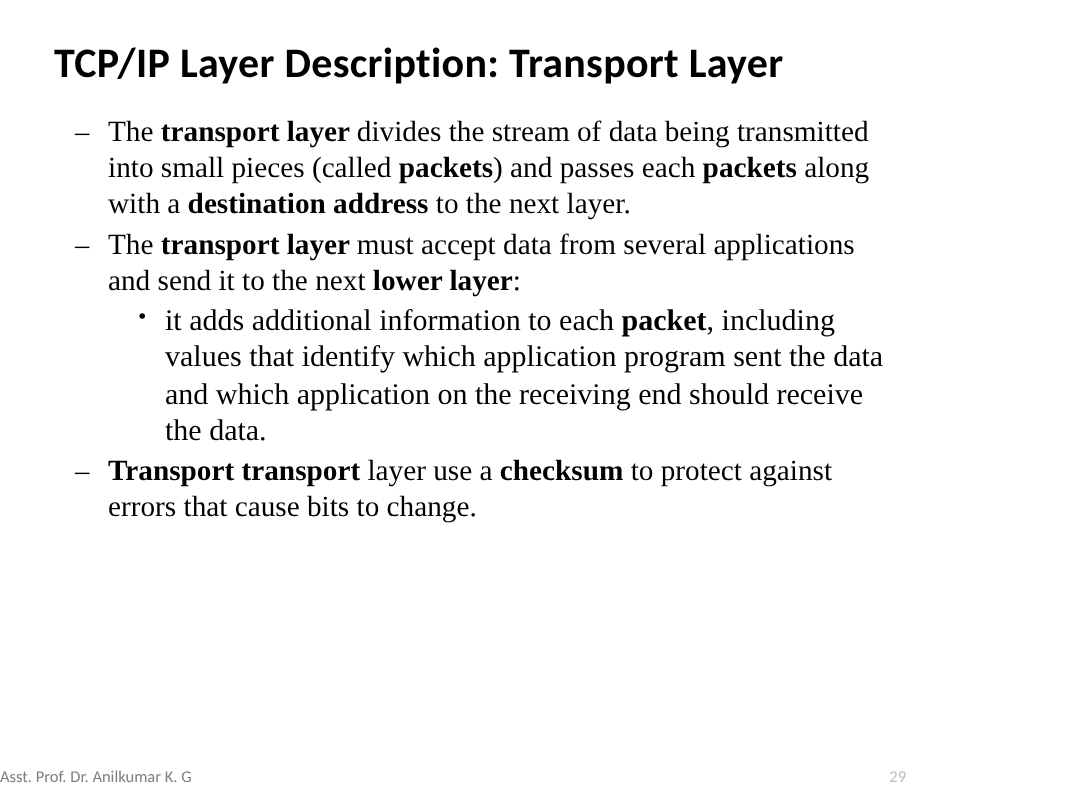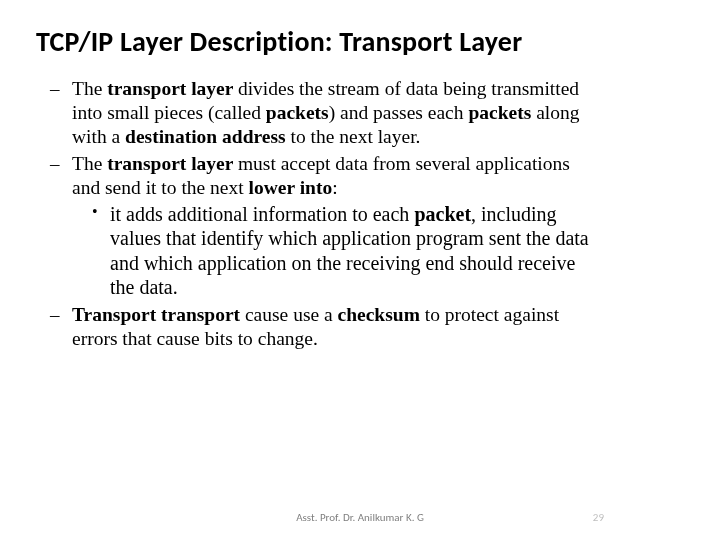--- a/index.html
+++ b/index.html
@@ -62,21 +62,21 @@
   }
   ul.level2.smaller > li {
     font-size: 17px;
   }
   .b { font-weight: 700; }
   .footer {
     position: absolute;
     bottom: 16px;
     left: 0;
     width: 720px;
-    text-align: center;
+    text-align: left;
     font-size: 11px;
     color: #7f7f7f;
   }
   .pagenum {
     position: absolute;
     bottom: 16px;
     right: 24px;
     font-size: 11px;
     color: #bfbfbf;
   }
@@ -88,30 +88,30 @@
 
   <h1 class="title">TCP/IP Layer Description: Transport Layer</h1>
 
   <ul class="level1">
 
     <li>
       <span>The </span><span class="b">transport  layer </span><span>divides the stream of data being transmitted into small pieces (called </span><span class="b">packets</span><span>) and passes each </span><span class="b">packets </span><span>along with a </span><span class="b">destination address </span><span>to the next layer.</span>
     </li>
 
     <li>
-      <span>The </span><span class="b">transport layer </span><span>must accept data from several applications and send it to the next </span><span class="b">lower into</span><span>:</span>
+      <span>The </span><span class="b">transport layer </span><span>must accept data from several applications and send it to the next </span><span class="b">lower layer</span><span>:</span>
       <ul class="level2">
         <li>
           <span>it adds additional information to each </span><span class="b">packet</span><span>, including values that identify which application program sent the data and which application on the receiving end should receive the data.</span>
         </li>
       </ul>
     </li>
 
     <li>
-      <span class="b">Transport transport </span><span>cause use a </span><span class="b">checksum </span><span>to protect against errors that cause bits to change.</span>
+      <span class="b">Transport transport </span><span>layer use a </span><span class="b">checksum </span><span>to protect against errors that cause bits to change.</span>
     </li>
 
   </ul>
 
   <div class="footer">Asst. Prof. Dr. Anilkumar K. G</div>
   <div class="pagenum">29</div>
 
 </div>
 
 </body></html>

